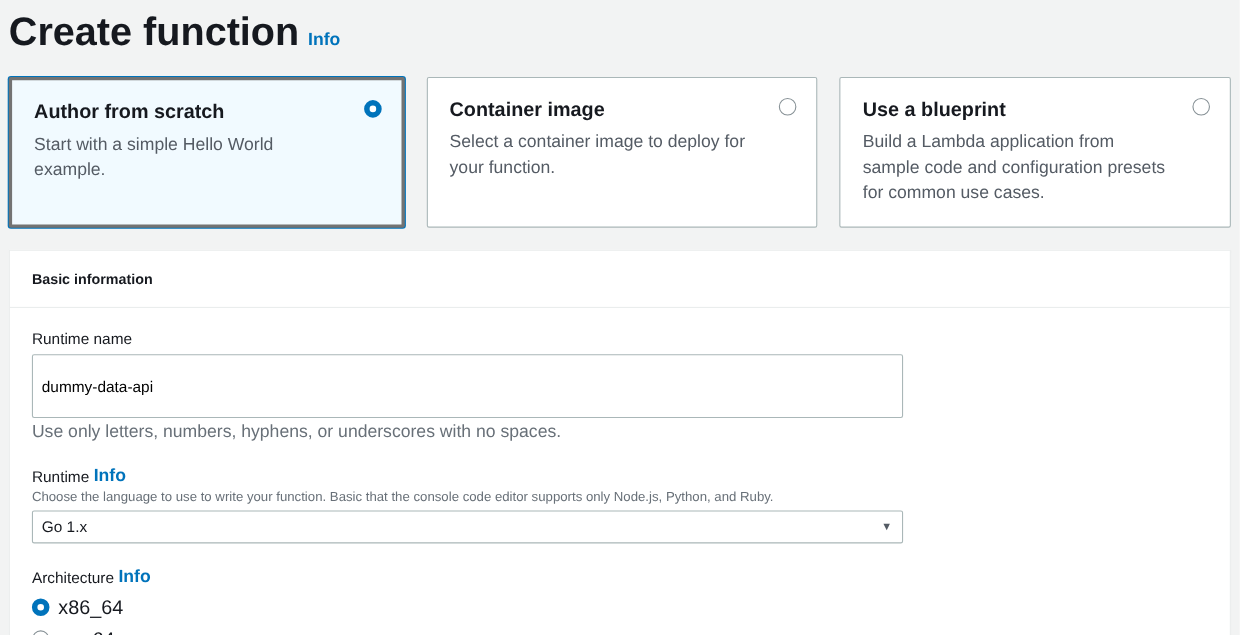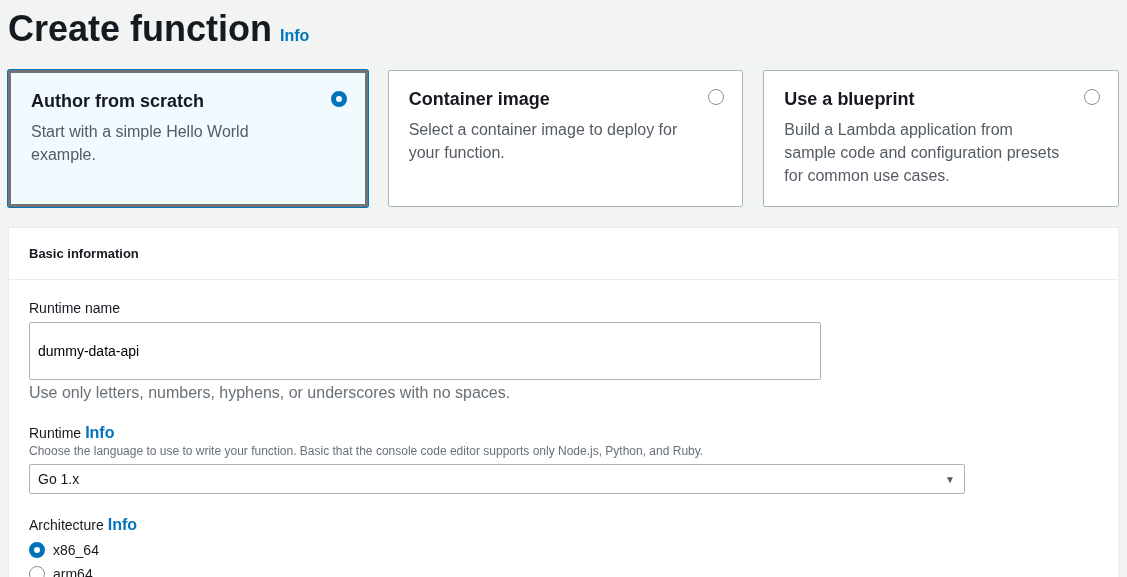--- a/index.html
+++ b/index.html
@@ -131,21 +131,21 @@
       width: 792px;
       max-width: 100%;
       padding: 20px 8px;
       font-size: 14px;
       border: 1px solid #aab7b8;
       border-radius: 2px;
       margin-top: 6px;
       font-family: inherit;
     }
     .select-wrap {
-      width: 936px;
+      width: 792px;
       max-width: 100%;
       position: relative;
       margin-top: 6px;
     }
     .select {
       width: 100%;
       padding: 6px 30px 6px 8px;
       font-size: 14px;
       border: 1px solid #aab7b8;
       border-radius: 2px;
@@ -176,21 +176,21 @@
       height: 16px;
       border-radius: 50%;
       border: 1px solid #879196;
       background: #fff;
       flex-shrink: 0;
     }
     .radio-circle.checked {
       border: 5px solid #0073bb;
     }
     .radio-label {
-      font-size: 14px;
+      font-size: 18px;
     }
   </style>
 </head>
 <body>
 
 <div class="header">
   <div class="title-row">
     <h1 class="page-title">Create function</h1>
     <span class="info-link">Info</span>
   </div>

